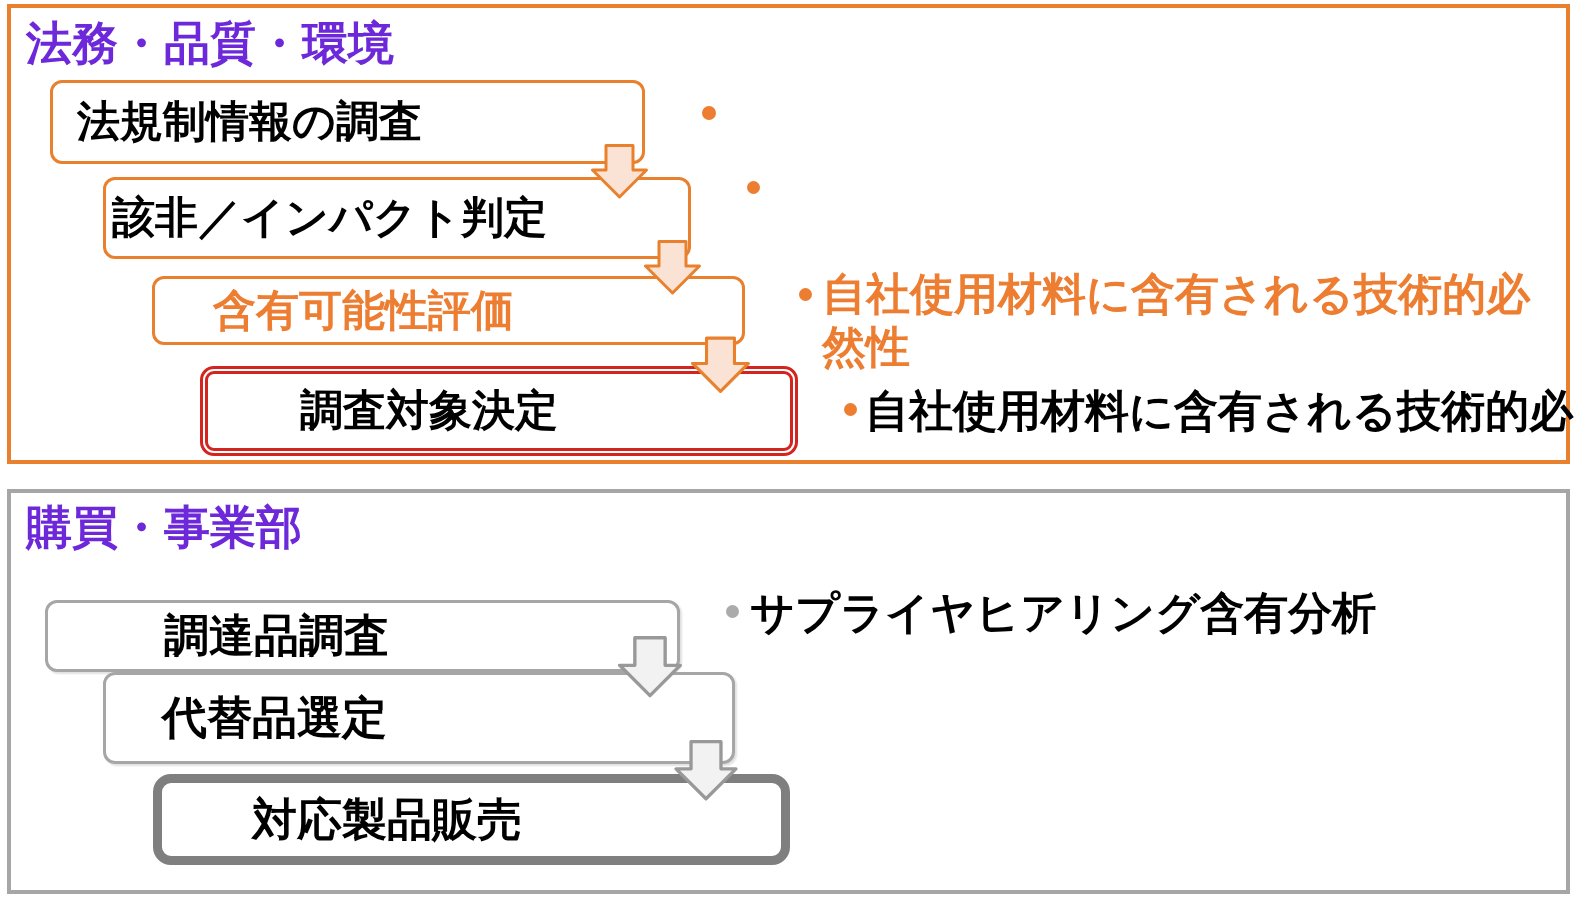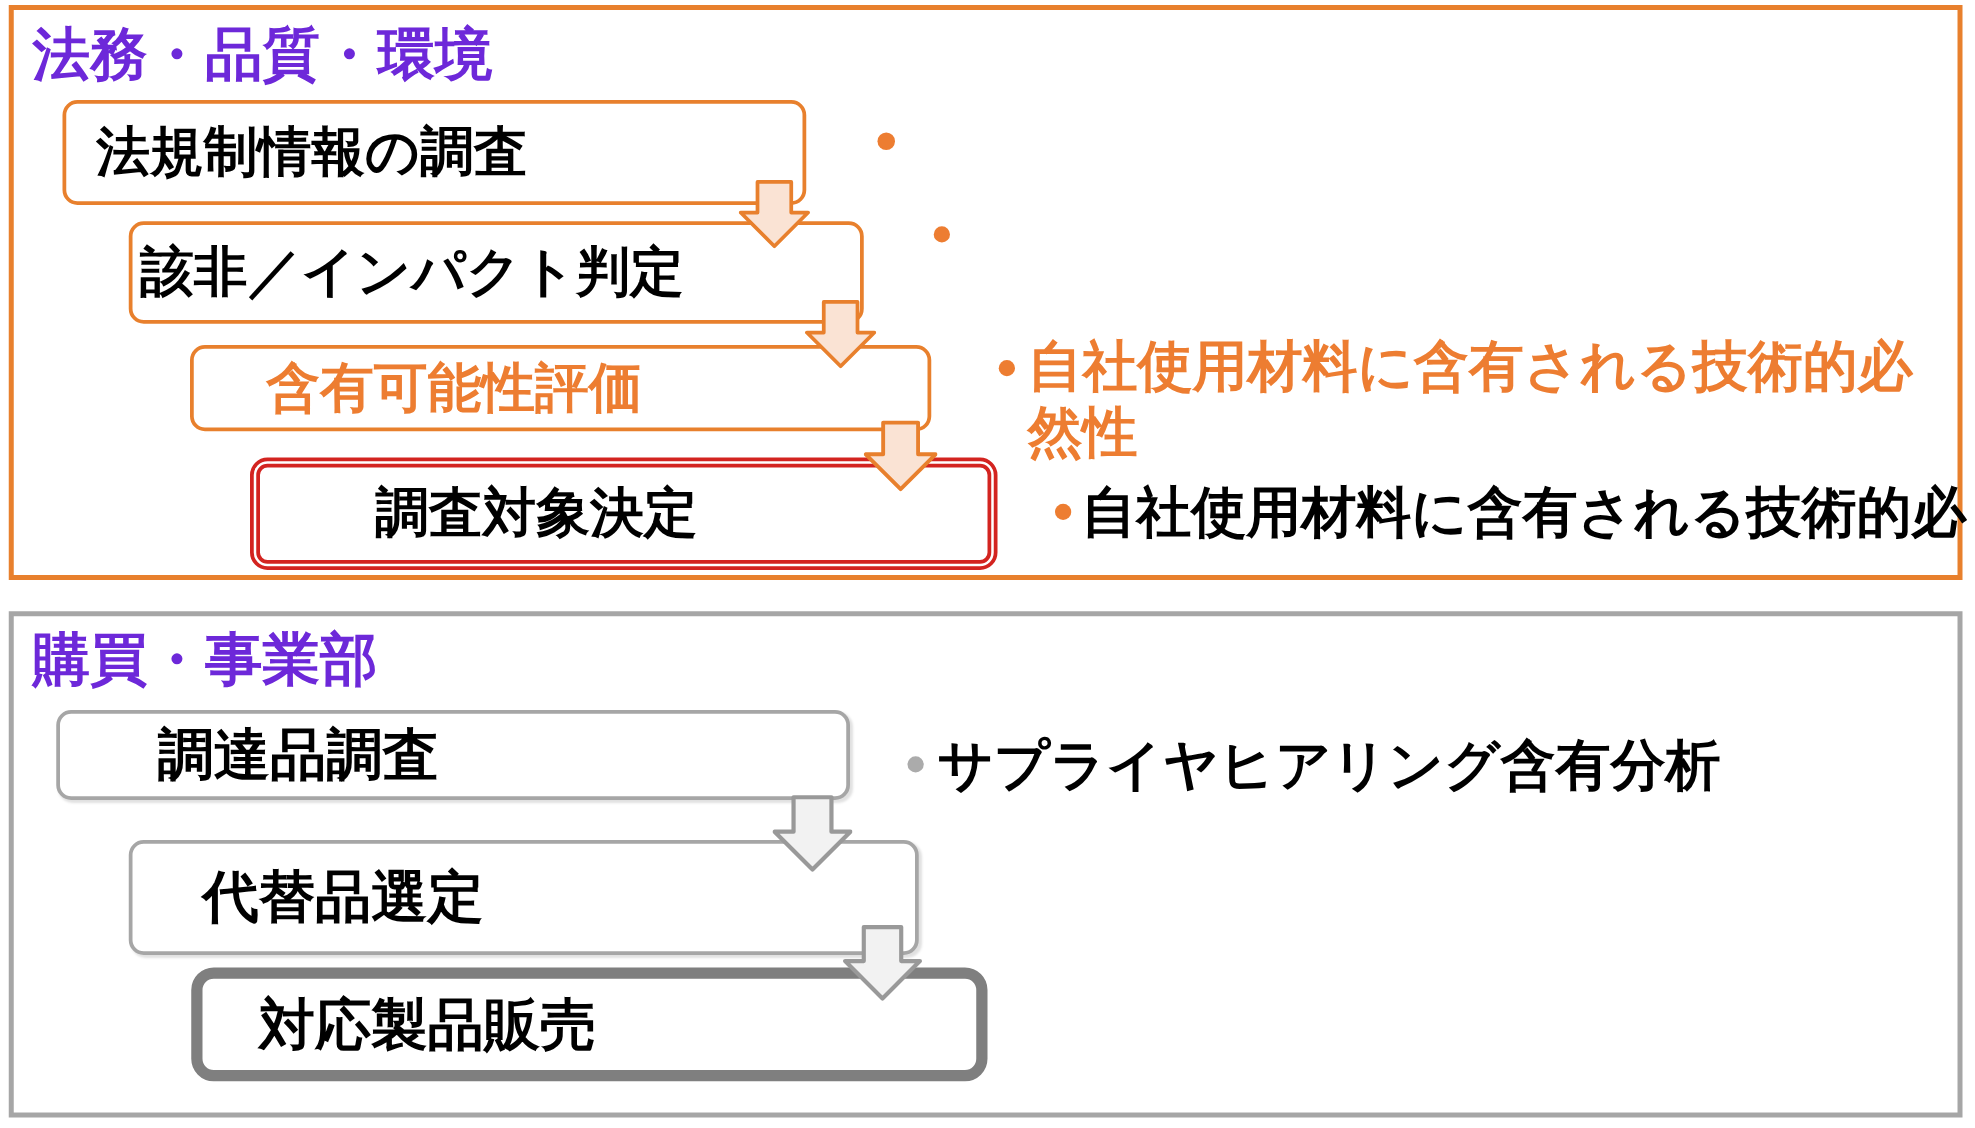--- a/index.html
+++ b/index.html
@@ -73,29 +73,29 @@
   <div class="bullet-dot" style="left:799px;top:288px;width:13px;height:13px;background:var(--orange-text);"></div>
   <div class="bullet-text orange-label" style="left:822px;top:267px;">自社使用材料に含有される技術的必
 然性</div>
 
   <div class="bullet-dot" style="left:844px;top:403px;width:13px;height:13px;background:var(--orange-text);"></div>
   <div class="bullet-text" style="left:865px;top:384px;">自社使用材料に含有される技術的必</div>
 
   <div class="section gray" style="left:7px;top:489px;width:1563px;height:405px;"></div>
   <div class="section-title" style="left:26px;top:498px;">購買・事業部</div>
 
-  <div class="flow-box gray-border" style="left:45px;top:568px;width:635px;height:72px;padding-left:78px;">
+  <div class="flow-box gray-border" style="left:45px;top:600px;width:635px;height:72px;padding-left:116px;">
     <span>調達品調査</span>
   </div>
 
   <div class="flow-box gray-border" style="left:103px;top:672px;width:632px;height:92px;padding-left:56px;">
     <span>代替品選定</span>
   </div>
 
-  <div class="flow-box gray-thick" style="left:153px;top:774px;width:637px;height:91px;padding-left:45px;">
+  <div class="flow-box gray-thick" style="left:153px;top:774px;width:637px;height:91px;padding-left:90px;">
     <span>対応製品販売</span>
   </div>
 
   <svg class="arrow" style="left:618px;top:636px;" width="64" height="62" viewBox="0 0 57 55">
     <path d="M15 1.5 H42 V26 H55.5 L28.5 53 L1.5 26 H15 Z" style="fill:var(--gray-fill);stroke:var(--gray-arrow-border);stroke-width:3;stroke-linejoin:round;"></path>
   </svg>
   <svg class="arrow" style="left:674px;top:740px;" width="64" height="61" viewBox="0 0 57 55">
     <path d="M15 1.5 H42 V26 H55.5 L28.5 53 L1.5 26 H15 Z" style="fill:var(--gray-fill);stroke:var(--gray-arrow-border);stroke-width:3;stroke-linejoin:round;"></path>
   </svg>
 

